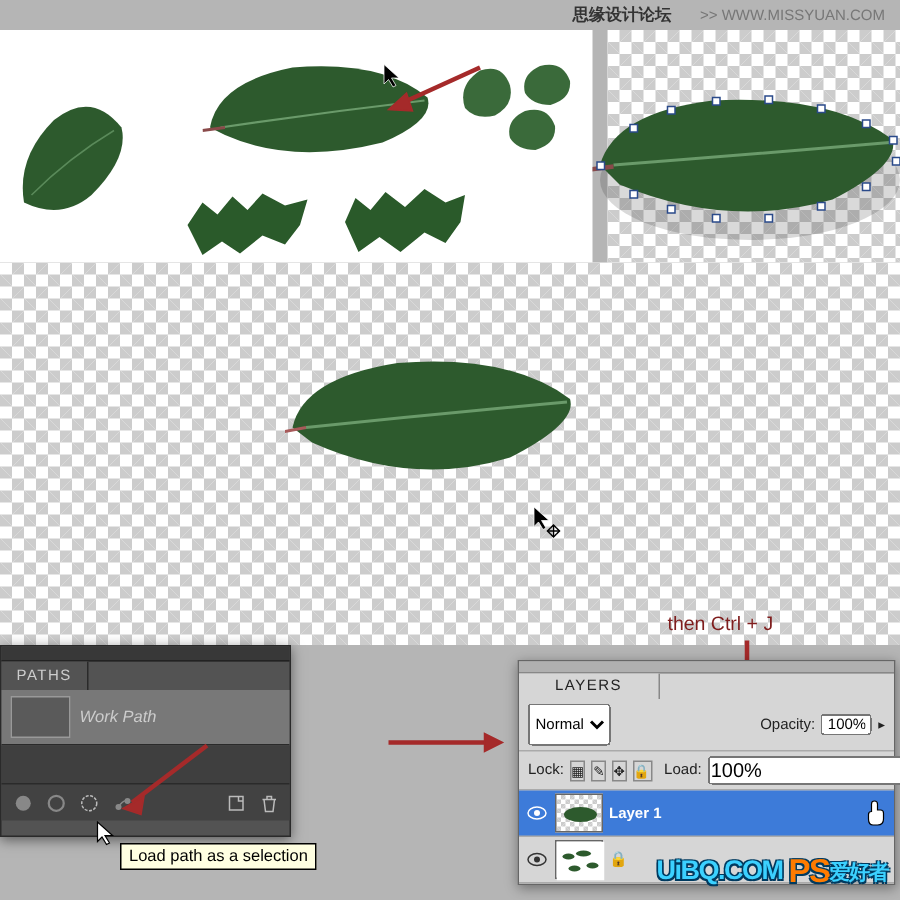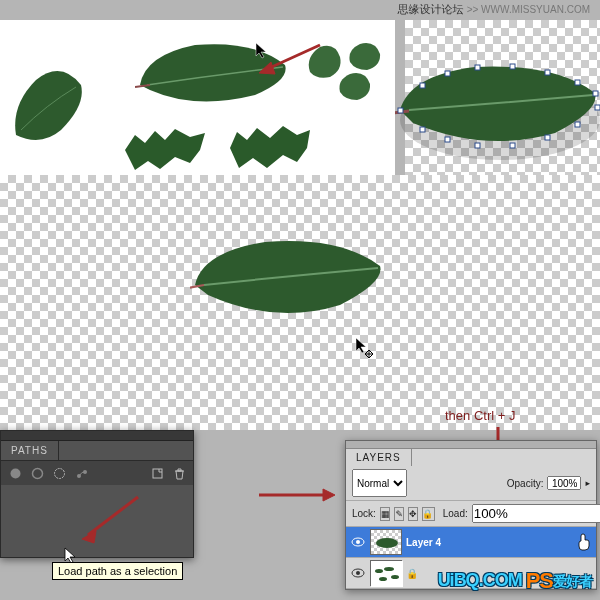--- a/index.html
+++ b/index.html
@@ -7,39 +7,39 @@
 .checker { background-image:
   linear-gradient(45deg, #ccc 25%, transparent 25%),
   linear-gradient(-45deg, #ccc 25%, transparent 25%),
   linear-gradient(45deg, transparent 75%, #ccc 75%),
   linear-gradient(-45deg, transparent 75%, #ccc 75%);
   background-size: 16px 16px;
   background-position: 0 0, 0 8px, 8px -8px, -8px 0;
   background-color: #fff;
 }
 .hdr { position: absolute; top: 2px; right: 10px; font-size: 11px; color: #333; }
-.hdr .cn { font-weight: normal; }
-.hdr .url { color: #777; font-size: 10px; margin-left: 0; }
+.hdr .cn { font-weight: bold; }
+.hdr .url { color: #777; font-size: 10px; margin-left: 16px; }
 .canvas-top-left { position: absolute; top: 20px; left: 0; width: 395px; height: 155px; background: #fff; }
 .canvas-top-right { position: absolute; top: 20px; right: 0; width: 195px; height: 155px; }
 .canvas-main { position: absolute; top: 175px; left: 0; width: 600px; height: 255px; }
 .leaf { position: absolute; }
 .leaf svg { display: block; }
 .arrow-red { stroke: #a52a2a; fill: #a52a2a; }
 .panel { position: absolute; background: #535353; border: 1px solid #2a2a2a; box-shadow: 0 2px 8px rgba(0,0,0,0.5); font-size: 11px; color: #ccc; }
 .panel-tab { background: #535353; padding: 4px 10px; display: inline-block; font-size: 10px; letter-spacing: 1px; border-right: 1px solid #2a2a2a; }
 .panel-inner { background: #3f3f3f; }
 .path-row { padding: 4px 6px; display: flex; align-items: center; gap: 6px; background: #787878; border-bottom: 1px solid #2a2a2a; }
 .path-thumb { width: 40px; height: 28px; background: #5a5a5a; border: 1px solid #999; }
 .path-name { font-style: italic; font-size: 11px; }
 .panel-foot { display: flex; justify-content: flex-start; gap: 6px; padding: 4px 6px; background: #424242; border-top: 1px solid #2a2a2a; align-items: center; }
 .foot-icon { width: 16px; height: 16px; display: flex; align-items: center; justify-content: center; color: #bbb; font-size: 11px; }
 .foot-icon svg { display: block; }
 .layers-panel { position: absolute; background: #d6d6d6; border: 1px solid #666; box-shadow: 0 2px 8px rgba(0,0,0,0.4); font-size: 11px; color: #222; }
-.layers-tab { background: #d6d6d6; padding: 3px 10px; display: inline-block; font-size: 10px; letter-spacing: 1px; border-right: 1px solid #888; }
+.layers-tab { background: #d6d6d6; padding: 3px 24px; display: inline-block; font-size: 10px; letter-spacing: 1px; border-right: 1px solid #888; }
 .layers-body { background: #d6d6d6; }
 .layers-opts { display: flex; align-items: center; gap: 4px; padding: 3px 6px; border-bottom: 1px solid #aaa; font-size: 10px; }
 .layers-opts select { font-size: 10px; height: 28px; }
 .layers-opts input[type=text] { width: 34px; font-size: 10px; height: 14px; text-align: right; padding-right: 2px; }
 .lock-row { display: flex; align-items: center; gap: 4px; padding: 3px 6px; border-bottom: 1px solid #aaa; font-size: 10px; }
 .lock-row .lk-ic { width: 14px; height: 14px; border: 1px solid #888; display: flex; align-items: center; justify-content: center; font-size: 9px; }
 .layer-row { display: flex; align-items: center; padding: 2px 4px; gap: 4px; border-bottom: 1px solid #aaa; }
 .layer-row.sel { background: #3d7bd9; color: #fff; }
 .eye { width: 16px; height: 16px; display: flex; align-items: center; justify-content: center; }
 .layer-thumb { width: 32px; height: 26px; background: #fff; border: 1px solid #666; }
@@ -162,20 +162,26 @@
           <polyline points="12,15 10,17 12,19" fill="none"></polyline>
           <polyline points="16,15 18,17 16,19" fill="none"></polyline>
         </g>
       </svg>
   </div>
 </div>
 
 <div class="panel" style="left:0; top:430px; width:194px; height:128px;">
   <div style="background:#383838; height:10px; border-bottom:1px solid #222;"></div>
   <div class="panel-tab">PATHS</div>
+  <div class="panel-inner" style="height:62px;">
+    <div class="path-row">
+      <div class="path-thumb"></div>
+      <span class="path-name">Work Path</span>
+    </div>
+  </div>
   <div class="panel-foot">
     <div class="foot-icon">
         <svg width="13" height="13">
           <circle cx="6.5" cy="6.5" r="5" fill="#888"></circle>
         </svg>
       </div>
     <div class="foot-icon">
         <svg width="13" height="13">
           <circle cx="6.5" cy="6.5" r="5" fill="none" stroke="#888" stroke-width="1.5"></circle>
         </svg>
@@ -210,21 +216,21 @@
     <line x1="62" y1="6" x2="12" y2="44" class="arrow-red" stroke-width="3"></line>
     <polygon points="6,48 20,40 18,52" class="arrow-red"></polygon>
   </svg>
   
   <div class="cursor" style="left:63px; bottom:-8px;">
     <svg width="14" height="18">
         <path d="M1 1 L1 14 L4 11 L7 16 L9 15 L6 10 L11 10 Z" fill="#fff" stroke="#000" stroke-width="0.8"></path>
       </svg>
   </div>
 </div>
-<div class="tooltip" style="left:52px; top:562px;">Load path as a selection</div>
+<div class="tooltip" style="left:80px; top:562px;">Load path as a selection</div>
 
 <svg style="position:absolute; left:255px; top:485px;" width="85" height="20">
   <line x1="4" y1="10" x2="72" y2="10" class="arrow-red" stroke-width="3"></line>
   <polygon points="80,10 68,4 68,16" class="arrow-red"></polygon>
 </svg>
 
 <div class="instr" style="left:445px; top:408px;">then Ctrl + J</div>
 
 <svg style="position:absolute; left:490px; top:425px;" width="16" height="95">
   <line x1="8" y1="2" x2="8" y2="82" class="arrow-red" stroke-width="3"></line>
@@ -256,21 +262,21 @@
     <div class="layer-row sel">
       <div class="eye">
           <svg width="14" height="10">
             <ellipse cx="7" cy="5" rx="6" ry="4" fill="none" stroke="#fff"></ellipse>
             <circle cx="7" cy="5" r="2" fill="#fff"></circle>
           </svg>
         </div>
       <div class="layer-thumb checker-sm"><svg width="32" height="26">
             <ellipse cx="16" cy="13" rx="11" ry="5" fill="#2d5a2d"></ellipse>
           </svg></div>
-      <span class="layer-name">Layer 4</span>
+      <span class="layer-name">Layer 1</span>
       <div class="cursor" style="position:relative;">
           <svg width="16" height="18">
             <path d="M5 8 L5 3 Q5 1 7 1 Q9 1 9 3 L9 7 L11 7 Q13 7 13 9 L13 13 Q13 17 9 17 L6 17 Q3 17 3 13 L3 10 Q3 8 5 8 Z" fill="#fff" stroke="#000" stroke-width="0.8"></path>
           </svg>
         </div>
     </div>
     <div class="layer-row bg-row">
       <div class="eye">
           <svg width="14" height="10">
             <ellipse cx="7" cy="5" rx="6" ry="4" fill="none" stroke="#333"></ellipse>

